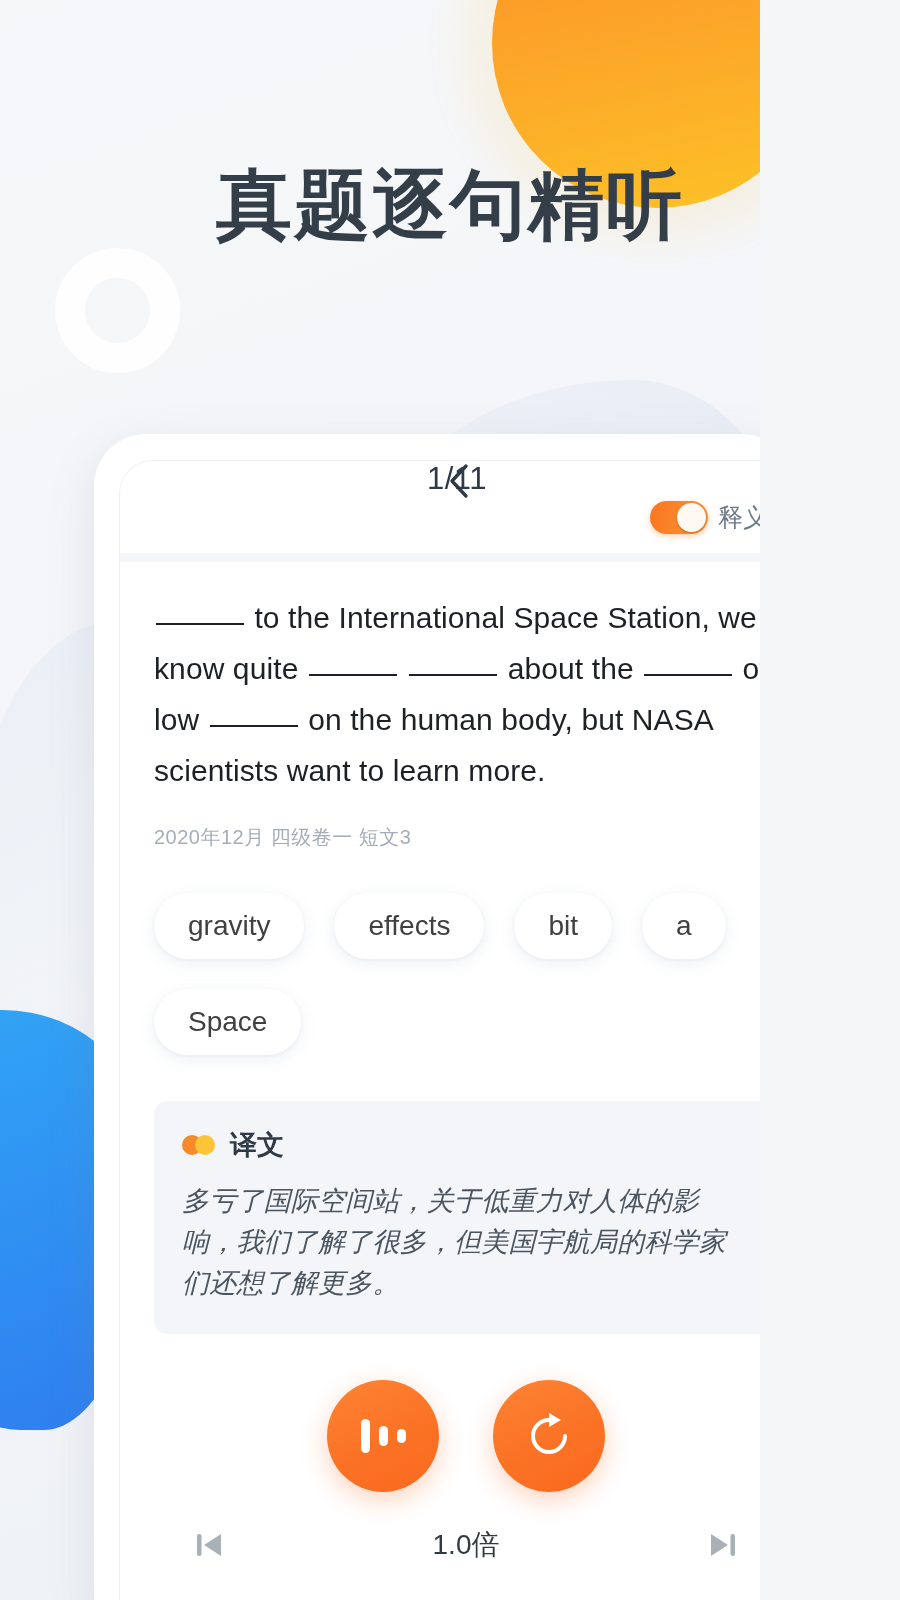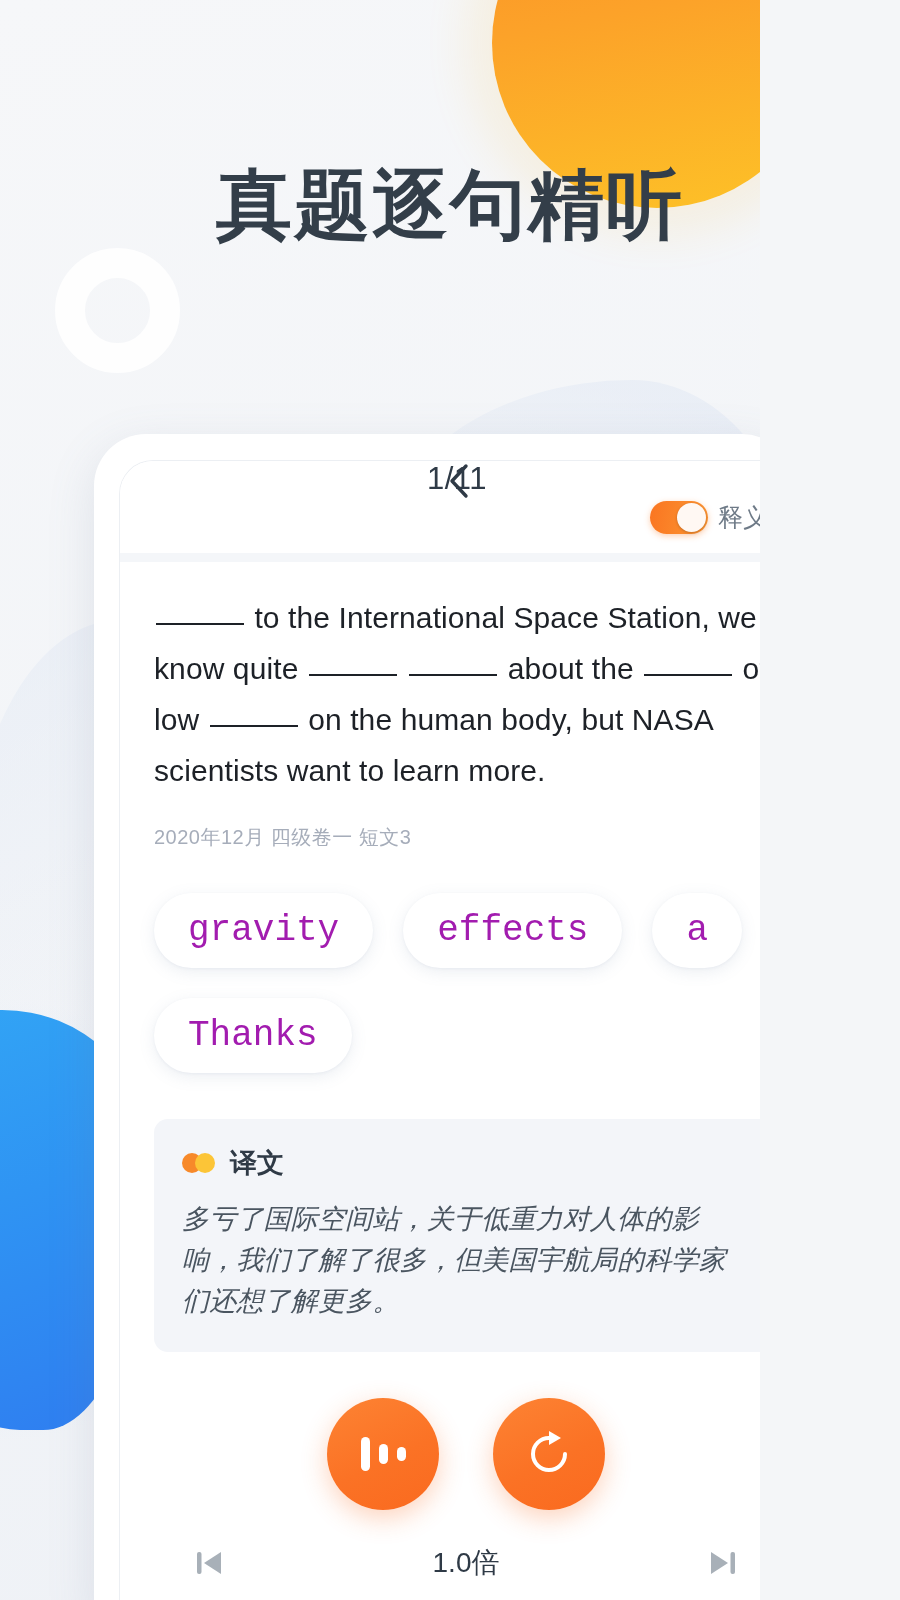--- a/index.html
+++ b/index.html
@@ -141,25 +141,24 @@
 
   
   .chips{
     display:flex; flex-wrap:wrap; gap:30px 30px;
     margin-top:42px;
   }
   .chip{
     background:#ffffff;
     border-radius:40px;
     padding:17px 34px;
-    font-size:36px; color:#a21caf;
+    font-size:28px; color:#404040;
     box-shadow:0 4px 16px rgba(110,130,160,.13), 0 1px 3px rgba(110,130,160,.08);
     cursor:pointer;
     white-space:nowrap;
-    font-family:Liberation Mono, monospace;
   }
 
   
   .trans-card{
     margin-top:46px;
     background:#f3f5f9;
     border-radius:14px;
     padding:26px 28px 30px 28px;
   }
   .trans-head{ display:flex; align-items:center; gap:14px; }
@@ -243,22 +242,23 @@
 
         <div class="sentence">
           <span class="blank"></span><span> to the International Space Station, we know quite </span><span class="blank"></span><span> </span><span class="blank"></span><span> about the </span><span class="blank"></span><span> of low </span><span class="blank"></span><span> on the human body, but NASA scientists want to learn more.</span>
         </div>
 
         <div class="source">2020年12月 四级卷一 短文3</div>
 
         <div class="chips">
           <div class="chip">gravity</div>
           <div class="chip">effects</div>
+          <div class="chip">bit</div>
           <div class="chip">a</div>
-          <div class="chip">Thanks</div>
+          <div class="chip">Space</div>
         </div>
 
         <div class="trans-card">
           <div class="trans-head">
             <span class="trans-icon">
               <i class="c1"></i>
                 <i class="c2"></i>
             </span>
             <span class="trans-title">译文</span>
           </div>

